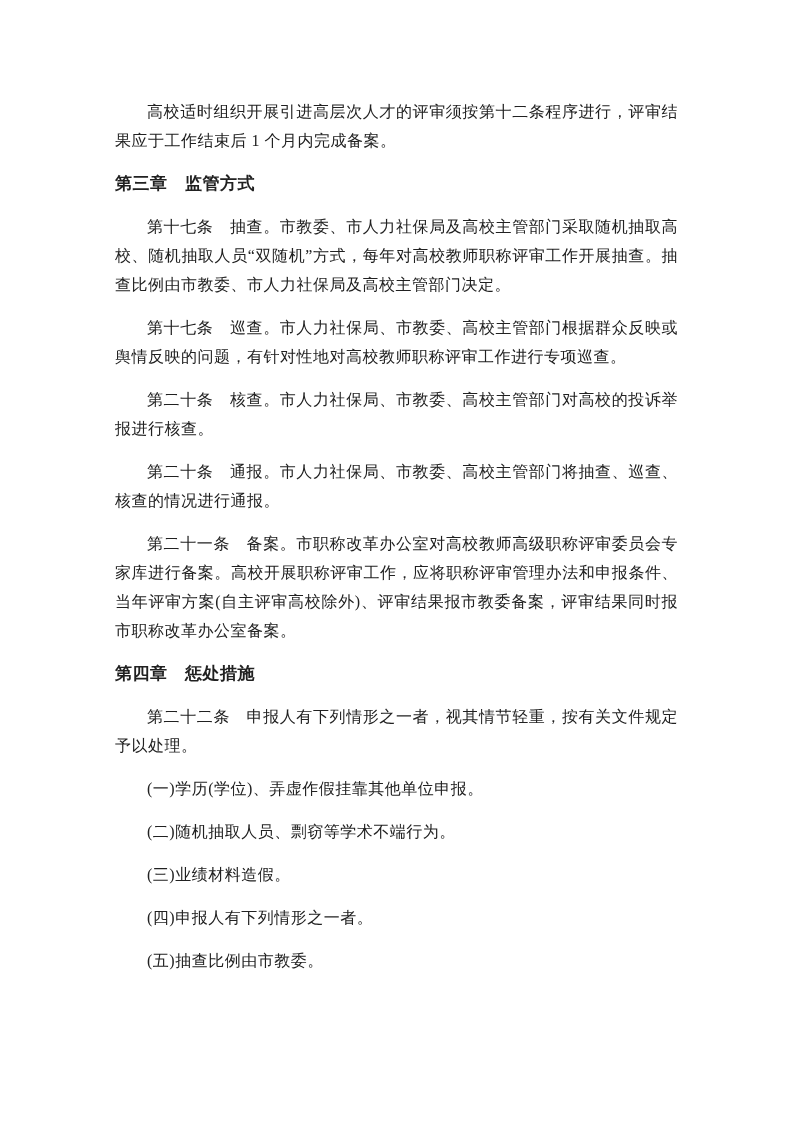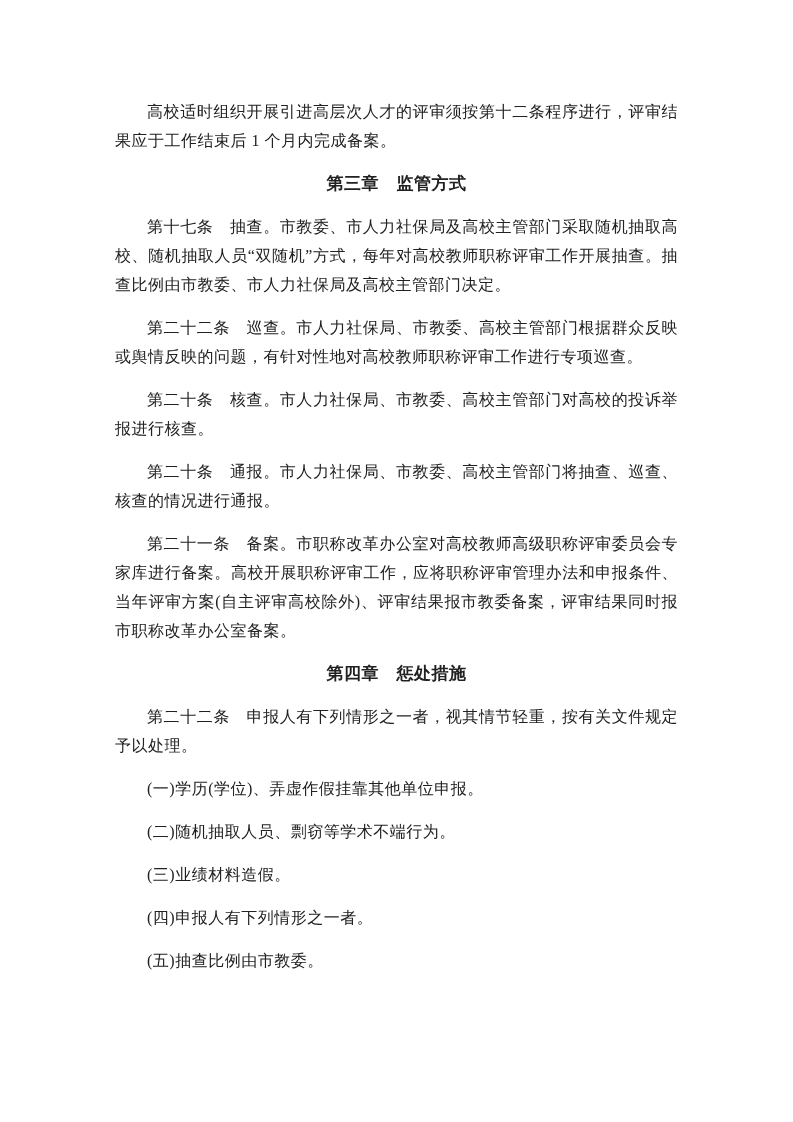--- a/index.html
+++ b/index.html
@@ -25,33 +25,33 @@
     line-height: 29px;
     text-indent: 2em;
     text-align: justify;
     letter-spacing: 0.5px;
   }
   .chapter-heading {
     margin: 0 0 14px 0;
     font-size: 17px;
     line-height: 29px;
     font-weight: bold;
-    text-align: center;
+    text-align: left;
     text-indent: 0;
     letter-spacing: 0.5px;
   }
 </style>
 </head>
 <body>
 
 <main class="page">
   <p class="para">高校适时组织开展引进高层次人才的评审须按第十二条程序进行，评审结果应于工作结束后 1 个月内完成备案。</p>
   <h2 class="chapter-heading">第三章　监管方式</h2>
   <p class="para">第十七条　抽查。市教委、市人力社保局及高校主管部门采取随机抽取高校、随机抽取人员“双随机”方式，每年对高校教师职称评审工作开展抽查。抽查比例由市教委、市人力社保局及高校主管部门决定。</p>
-  <p class="para">第二十二条　巡查。市人力社保局、市教委、高校主管部门根据群众反映或舆情反映的问题，有针对性地对高校教师职称评审工作进行专项巡查。</p>
+  <p class="para">第十七条　巡查。市人力社保局、市教委、高校主管部门根据群众反映或舆情反映的问题，有针对性地对高校教师职称评审工作进行专项巡查。</p>
   <p class="para">第二十条　核查。市人力社保局、市教委、高校主管部门对高校的投诉举报进行核查。</p>
   <p class="para">第二十条　通报。市人力社保局、市教委、高校主管部门将抽查、巡查、核查的情况进行通报。</p>
   <p class="para">第二十一条　备案。市职称改革办公室对高校教师高级职称评审委员会专家库进行备案。高校开展职称评审工作，应将职称评审管理办法和申报条件、当年评审方案(自主评审高校除外)、评审结果报市教委备案，评审结果同时报市职称改革办公室备案。</p>
   <h2 class="chapter-heading">第四章　惩处措施</h2>
   <p class="para">第二十二条　申报人有下列情形之一者，视其情节轻重，按有关文件规定予以处理。</p>
   <p class="para">(一)学历(学位)、弄虚作假挂靠其他单位申报。</p>
   <p class="para">(二)随机抽取人员、剽窃等学术不端行为。</p>
   <p class="para">(三)业绩材料造假。</p>
   <p class="para">(四)申报人有下列情形之一者。</p>
   <p class="para">(五)抽查比例由市教委。</p>

